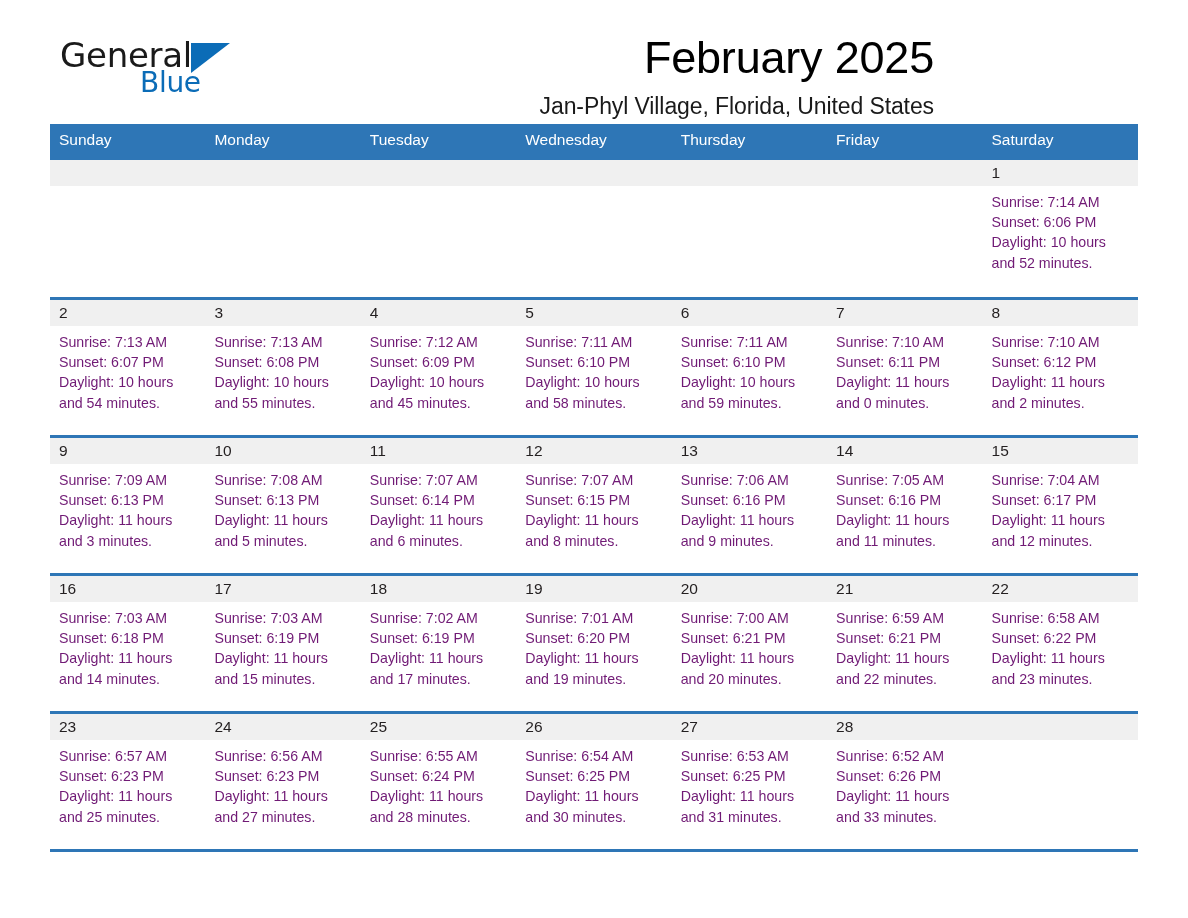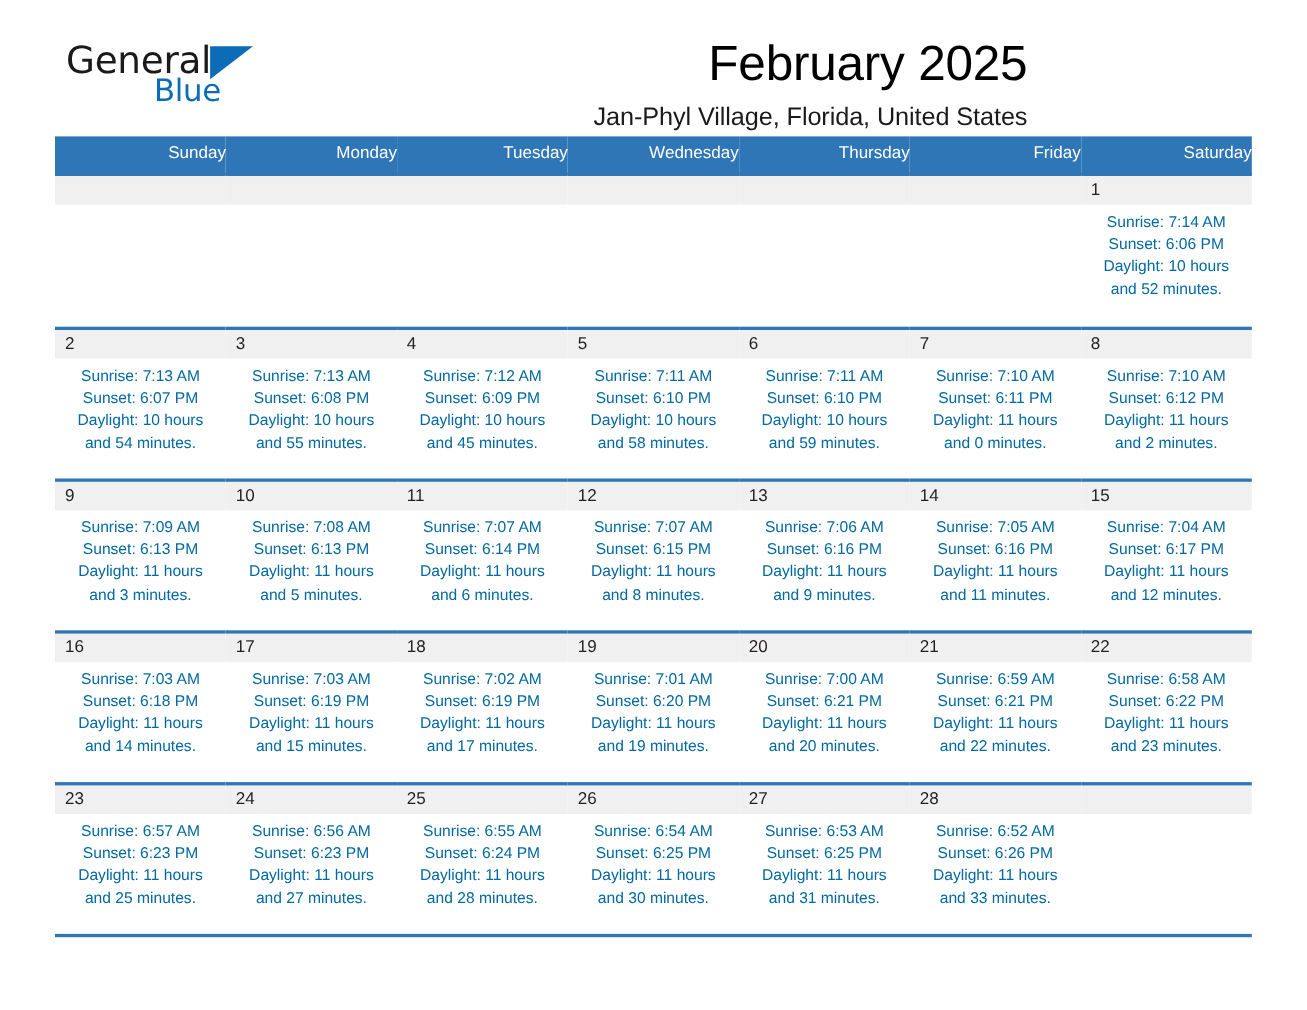--- a/index.html
+++ b/index.html
@@ -94,21 +94,21 @@
     width: 1088px;
     border-collapse: collapse;
     table-layout: fixed;
     margin-top: 14px;
   }
   .calendar th {
     background: #2e76b6;
     color: #ffffff;
     font-size: 15.5px;
     font-weight: 400;
-    text-align: right;
+    text-align: left;
     padding: 7px 0 8px 9px;
     border: 0;
   }
   .week-row > td {
     border-top: 3px solid #2e76b6;
     vertical-align: top;
     padding: 0;
     height: 135px;
   }
   .week-row:first-of-type > td {
@@ -127,22 +127,21 @@
     box-sizing: border-box;
     line-height: 16px;
   }
   .daynum.blank {
     color: transparent;
   }
   .info {
     padding: 6px 9px 0 9px;
     font-size: 14.2px;
     line-height: 20.2px;
-    color: #0369a1;
-    text-align: center;
+    color: #701a75;
   }
   .info div {
     white-space: nowrap;
   }
   .grid-bottom {
     width: 1088px;
     height: 3px;
     background: #2e76b6;
   }
 </style>

